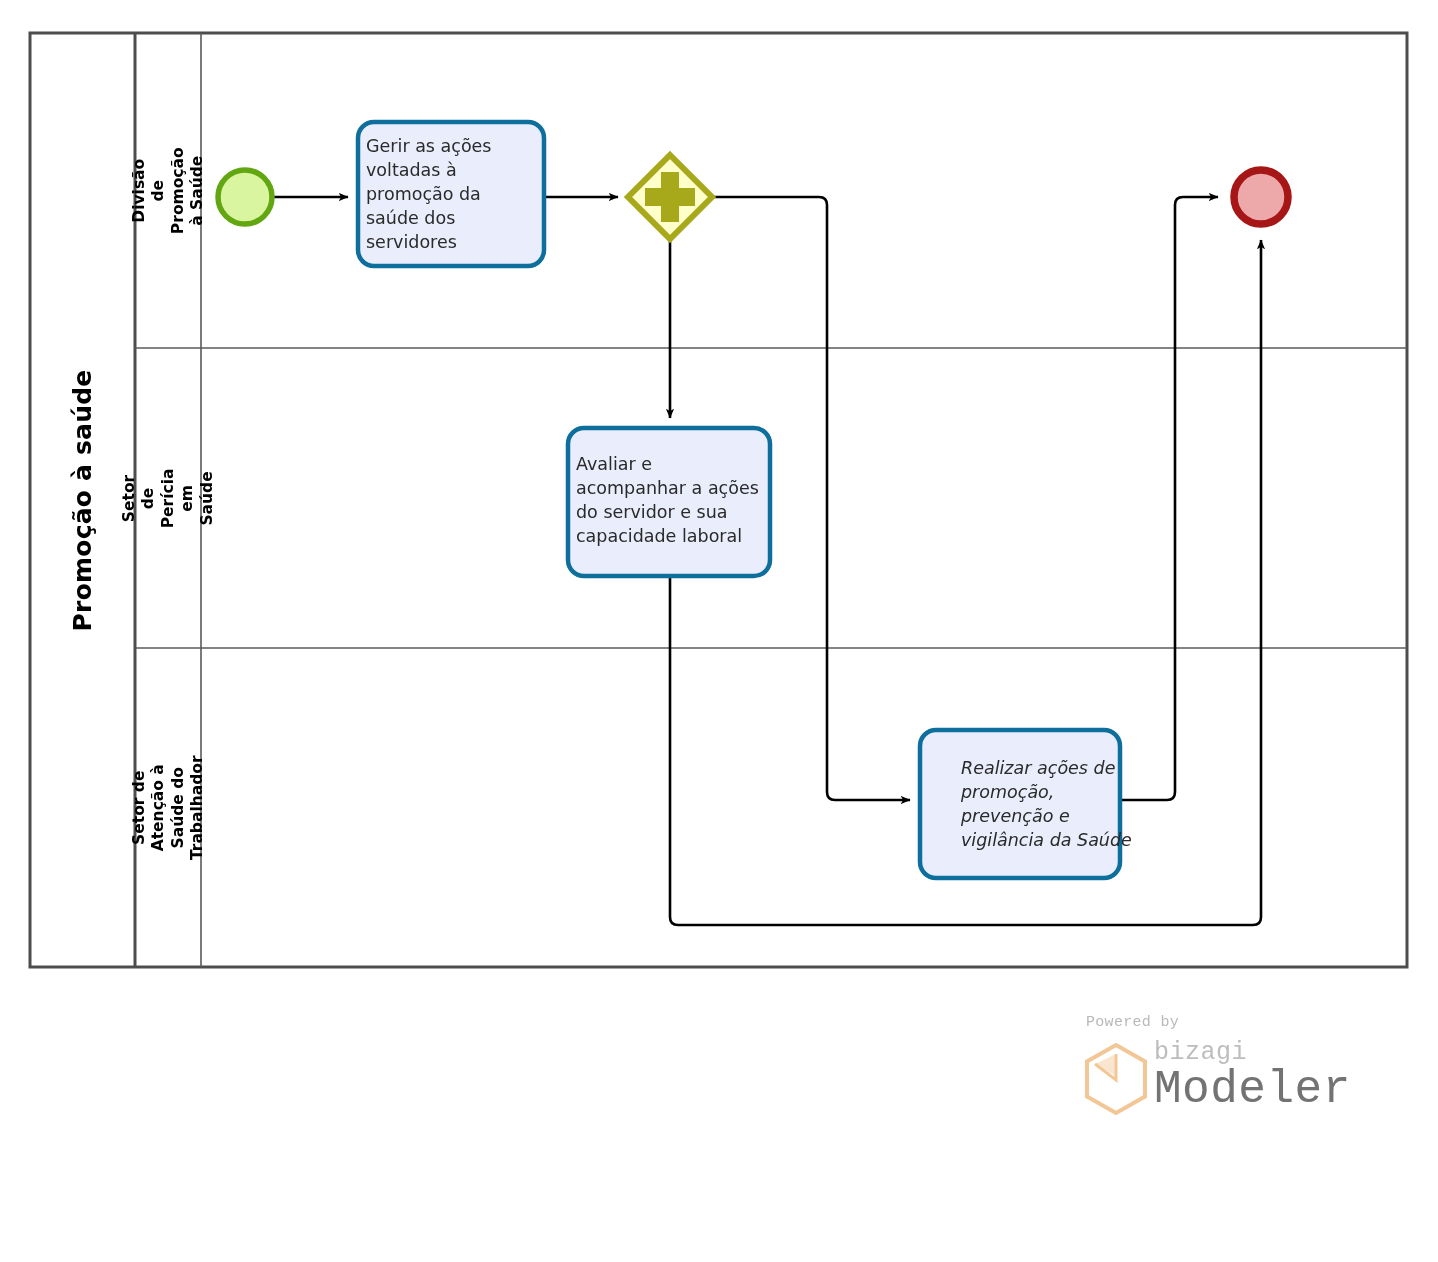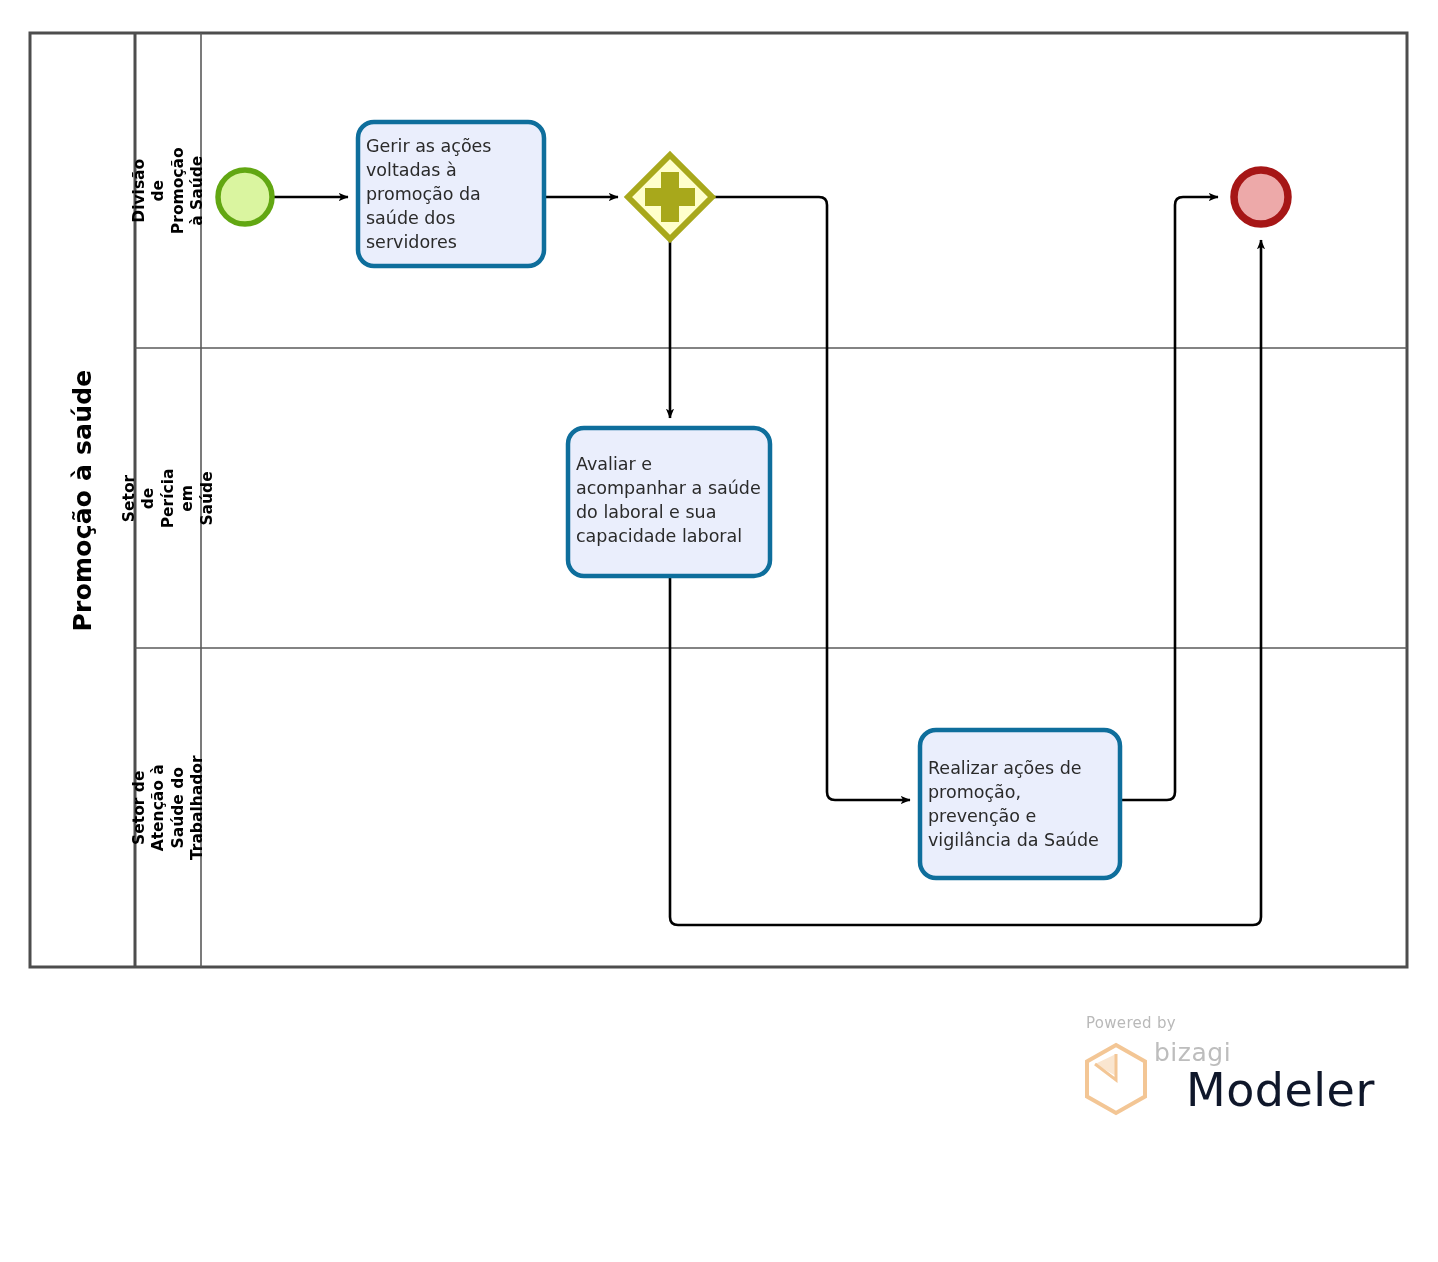--- a/index.html
+++ b/index.html
@@ -76,30 +76,31 @@
     text-align: left;
     color: #2a2a2a;
     font-size: 17.5px;
     line-height: 1.38;
     pointer-events: none;
     padding: 0 8px;
     box-sizing: border-box;
   }
   #task-label-1 { left: 358px; top: 122px; width: 186px; height: 144px; }
   #task-label-2 { left: 568px; top: 428px; width: 202px; height: 144px; }
-  #task-label-3 { left: 920px; top: 730px; width: 200px; height: 148px; }
+  #task-label-3 { left: 953px; top: 730px; width: 200px; height: 148px; font-style: italic; }
 
   
   .bizagi {
     position: absolute;
     left: 1082px;
     top: 1014px;
     width: 260px;
     height: 100px;
     pointer-events: none;
+    font-family: Liberation Mono, monospace;
   }
   .bizagi .powered {
     position: absolute;
     left: 4px;
     top: 0px;
     font-size: 15px;
     color: #b9b9b9;
     letter-spacing: 0.3px;
   }
   .bizagi .hexwrap {
@@ -113,25 +114,24 @@
     top: 26px;
   }
   .bizagi .biz {
     font-size: 25px;
     color: #bdbdbd;
     letter-spacing: 0.5px;
     line-height: 1;
   }
   .bizagi .modeler {
     font-size: 46px;
-    color: #0f172a;
+    color: #737373;
     line-height: 1;
     margin-top: 2px;
     letter-spacing: 0.5px;
-    margin-left: 32px;
   }
 </style>
 </head>
 <body>
 
 <div id="canvas">
 
   <svg class="diagram-svg" viewBox="0 0 1438 1262" xmlns="http://www.w3.org/2000/svg">
     <defs>
       <marker id="arrow" markerWidth="11" markerHeight="11" refX="9.4" refY="4.1" orient="auto" markerUnits="userSpaceOnUse">
@@ -197,21 +197,21 @@
     <div class="rot">Divisão de Promoção à Saúde</div>
   </div>
   <div class="lane-title" id="lane-title-2">
     <div class="rot">Setor de Perícia em Saúde</div>
   </div>
   <div class="lane-title" id="lane-title-3">
     <div class="rot">Setor de Atenção à Saúde do Trabalhador</div>
   </div>
 
   <div class="task-label" id="task-label-1">Gerir as ações voltadas à promoção da saúde dos servidores</div>
-  <div class="task-label" id="task-label-2">Avaliar e acompanhar a saúde do laboral e sua capacidade laboral</div>
+  <div class="task-label" id="task-label-2">Avaliar e acompanhar a ações do servidor e sua capacidade laboral</div>
   <div class="task-label" id="task-label-3">Realizar ações de promoção, prevenção e vigilância da Saúde</div>
 
   <div class="bizagi">
     <div class="powered">Powered by</div>
     <div class="hexwrap">
       <svg width="68" height="74" viewBox="0 0 68 74" xmlns="http://www.w3.org/2000/svg">
         <polygon points="34,3 63,19.5 63,54.5 34,71 5,54.5 5,19.5" fill="none" stroke="#f3c695" stroke-width="4"></polygon>
         <polygon points="13,22 34,34 34,12" fill="#fae6d0"></polygon>
         <polyline points="13,22 34,38 34,12" fill="none" stroke="#f3c695" stroke-width="3"></polyline>
       </svg>

